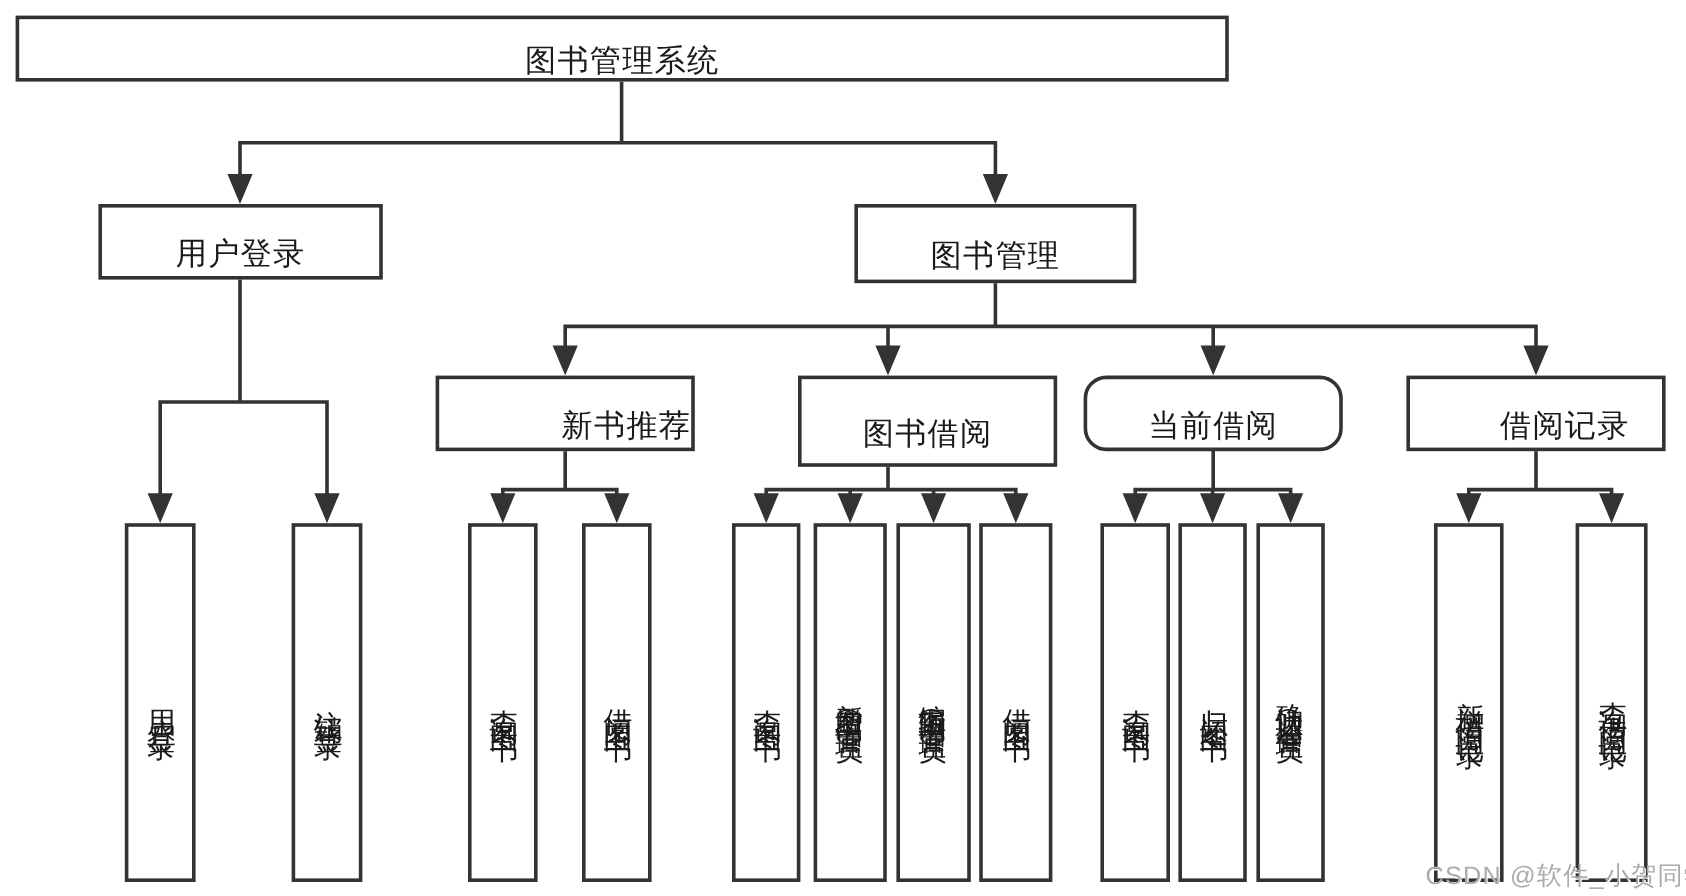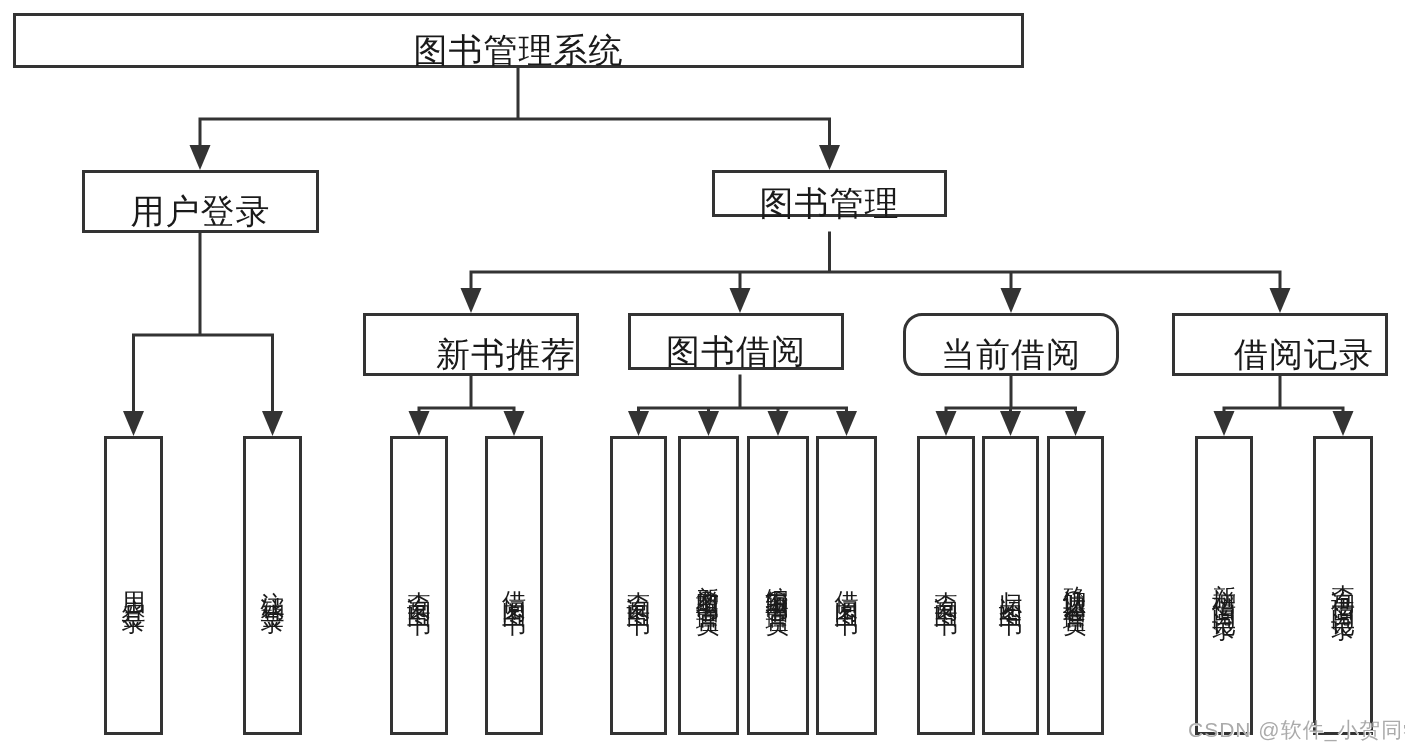--- a/index.html
+++ b/index.html
@@ -17,21 +17,21 @@
     box-sizing: border-box;
     background: #ffffff;
     border: 3px solid var(--line, #333333);
     display: flex;
     align-items: center;
     justify-content: center;
     text-align: center;
     z-index: 2;
   }
   .h-label {
-    font-size: 34px;
+    font-size: 26px;
     letter-spacing: 1px;
     white-space: nowrap;
     color: var(--text, #1a1a1a);
     margin-top: 20px;
   }
   .v-label {
     writing-mode: vertical-rl;
     text-orientation: mixed;
     font-size: 24px;
     letter-spacing: 7px;
@@ -107,28 +107,28 @@
     </g>
   </svg>
 
   <div class="box" style="left:13px; top:13px; width:1011px; height:55px;">
     <span class="h-label">图书管理系统</span>
   </div>
 
   <div class="box" style="left:82px; top:170px; width:237px; height:63px;">
     <span class="h-label">用户登录</span>
   </div>
-  <div class="box" style="left:712px; top:170px; width:235px; height:47px;">
+  <div class="box" style="left:712px; top:170px; width:235px; height:66px;">
     <span class="h-label">图书管理</span>
   </div>
 
   <div class="box" style="left:363px; top:313px; width:216px; height:63px;justify-content:flex-end;">
     <span class="h-label">新书推荐</span>
   </div>
-  <div class="box" style="left:628px; top:313px; width:216px; height:57px;">
+  <div class="box" style="left:665px; top:313px; width:216px; height:76px;">
     <span class="h-label">图书借阅</span>
   </div>
   <div class="box" style="left:903px; top:313px; width:216px; height:63px;border-radius:19px;">
     <span class="h-label">当前借阅</span>
   </div>
   <div class="box" style="left:1172px; top:313px; width:216px; height:63px;padding-left:48px;">
     <span class="h-label">借阅记录</span>
   </div>
 
   <div class="box" style="left:104px; top:436px; width:59px; height:299px;">

